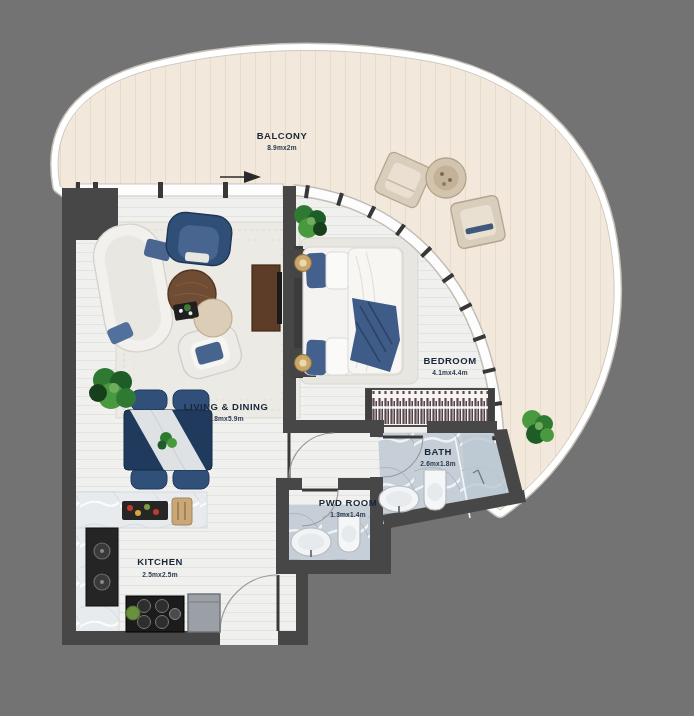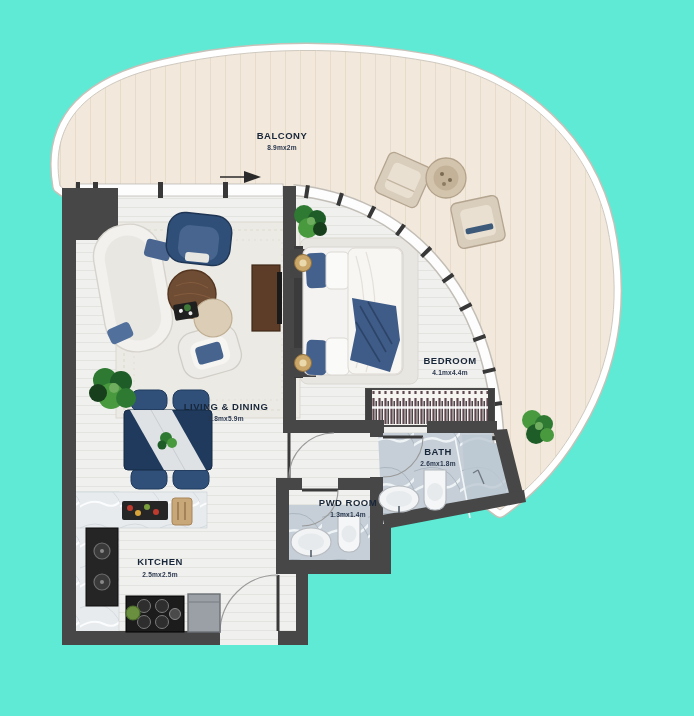--- a/index.html
+++ b/index.html
@@ -1,16 +1,16 @@
 <!DOCTYPE html>
 <html><head>
 <meta charset="utf-8">
 <style>
   html,body{margin:0;padding:0;background:#ffffff;}
-  .stage{position:relative;width:694px;height:716px;background:#5eead4;overflow:hidden;
+  .stage{position:relative;width:694px;height:716px;background:#737373;overflow:hidden;
          font-family:"Liberation Sans",sans-serif;}
   svg{display:block;}
   .room-name{font-family:"Liberation Sans",sans-serif;font-weight:700;font-size:9.5px;
              letter-spacing:.5px;fill:#182639;}
   .room-dims{font-family:"Liberation Sans",sans-serif;font-weight:700;font-size:6.6px;
              letter-spacing:.2px;fill:#29374e;}
 </style>
 </head>
 <body>
 

